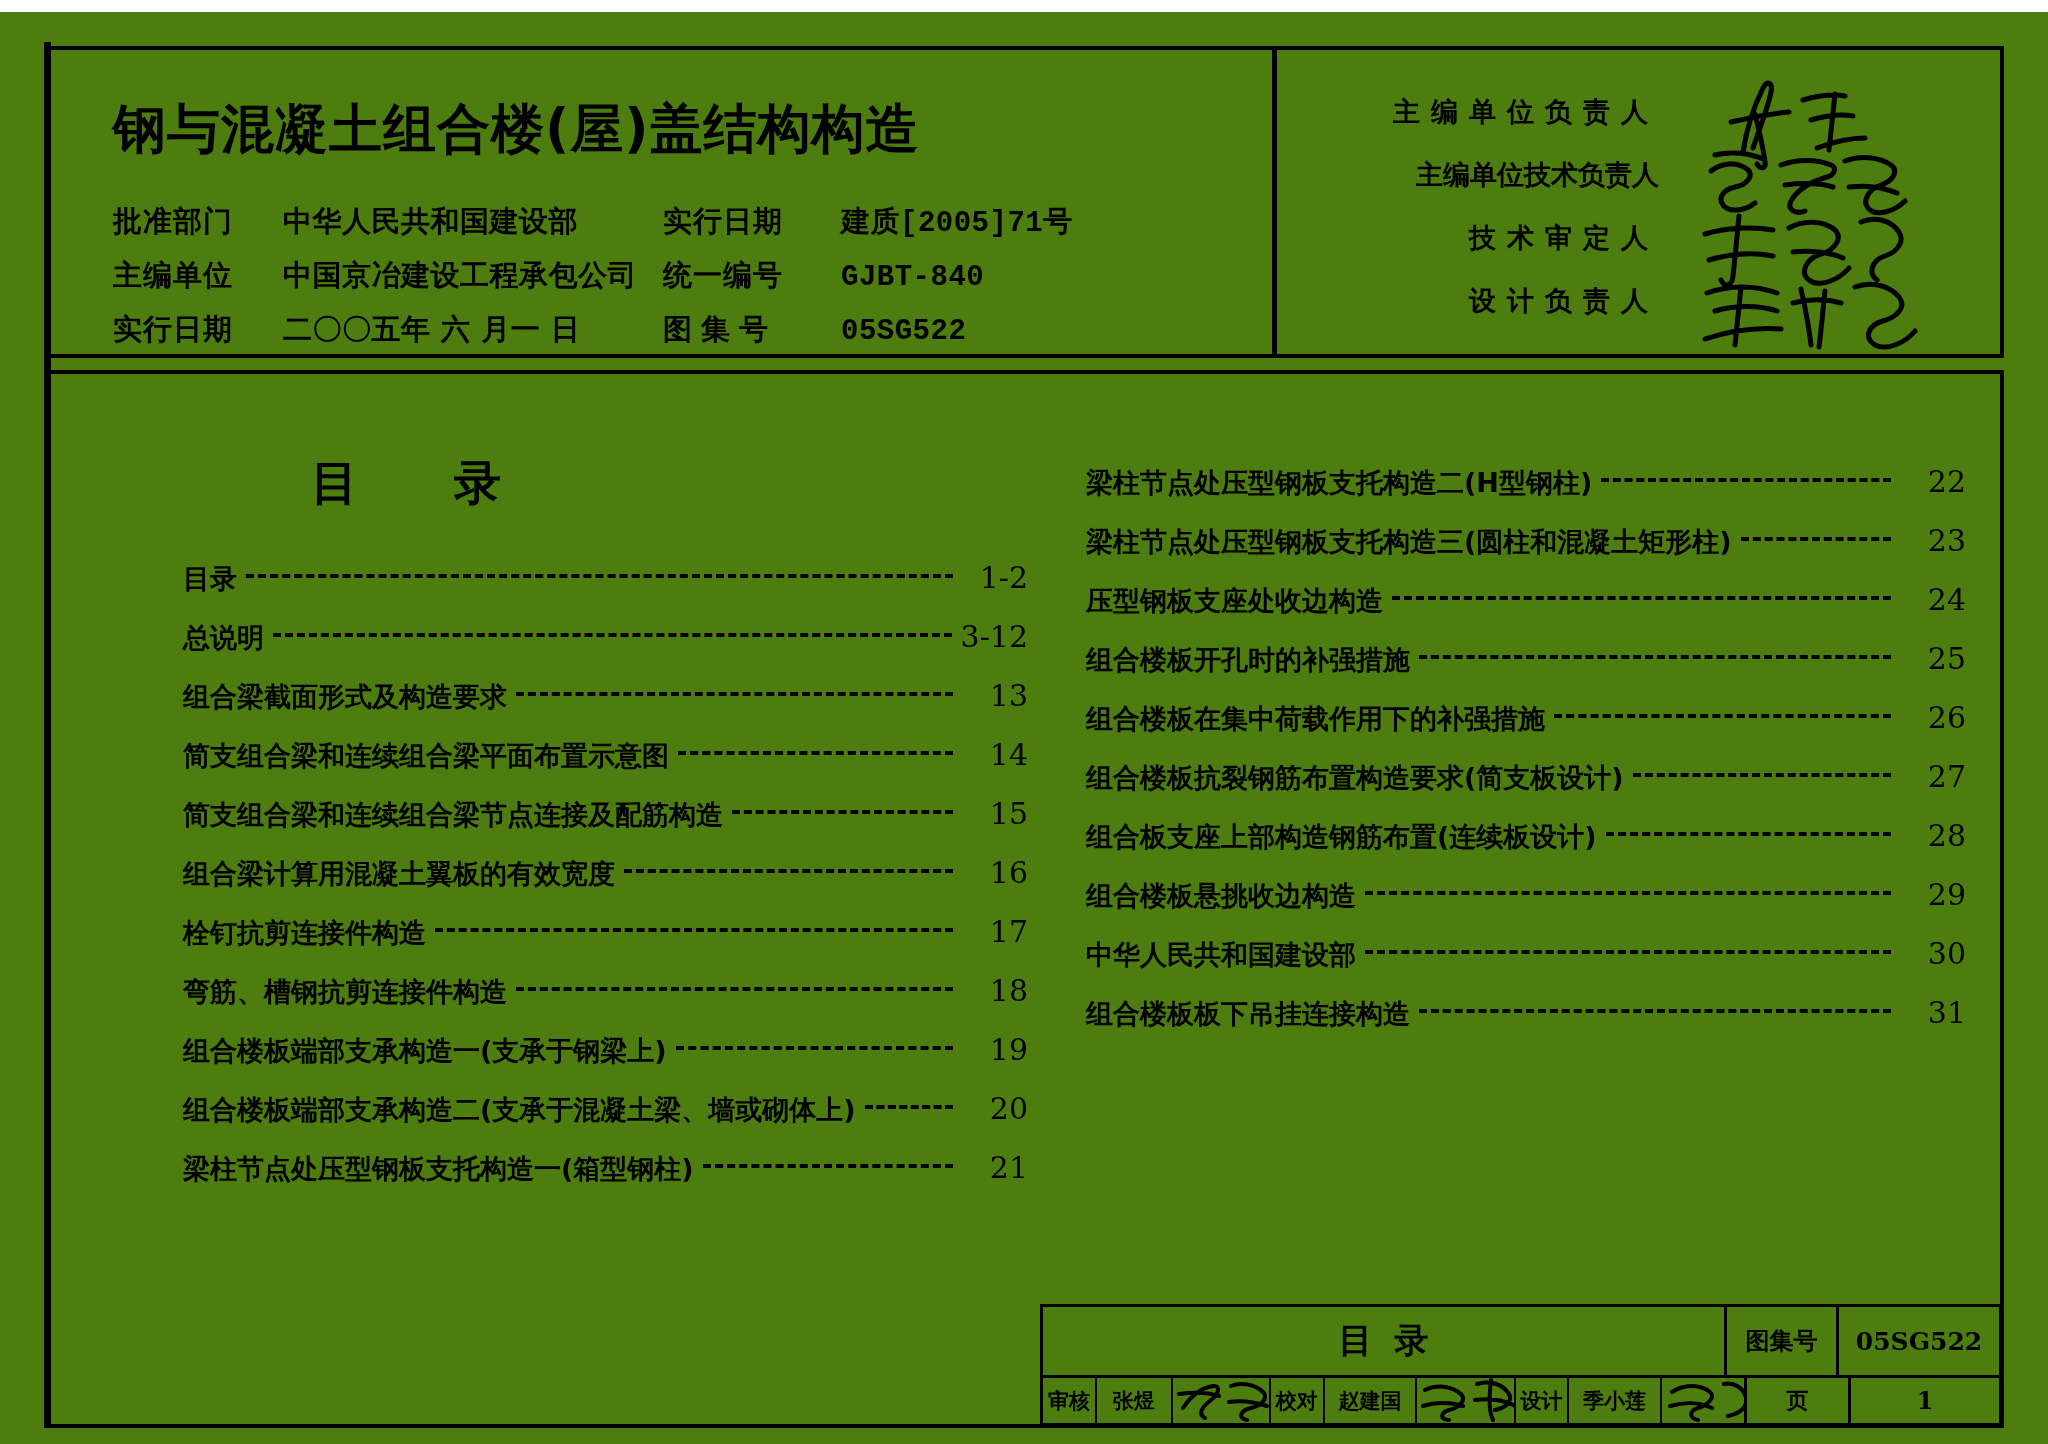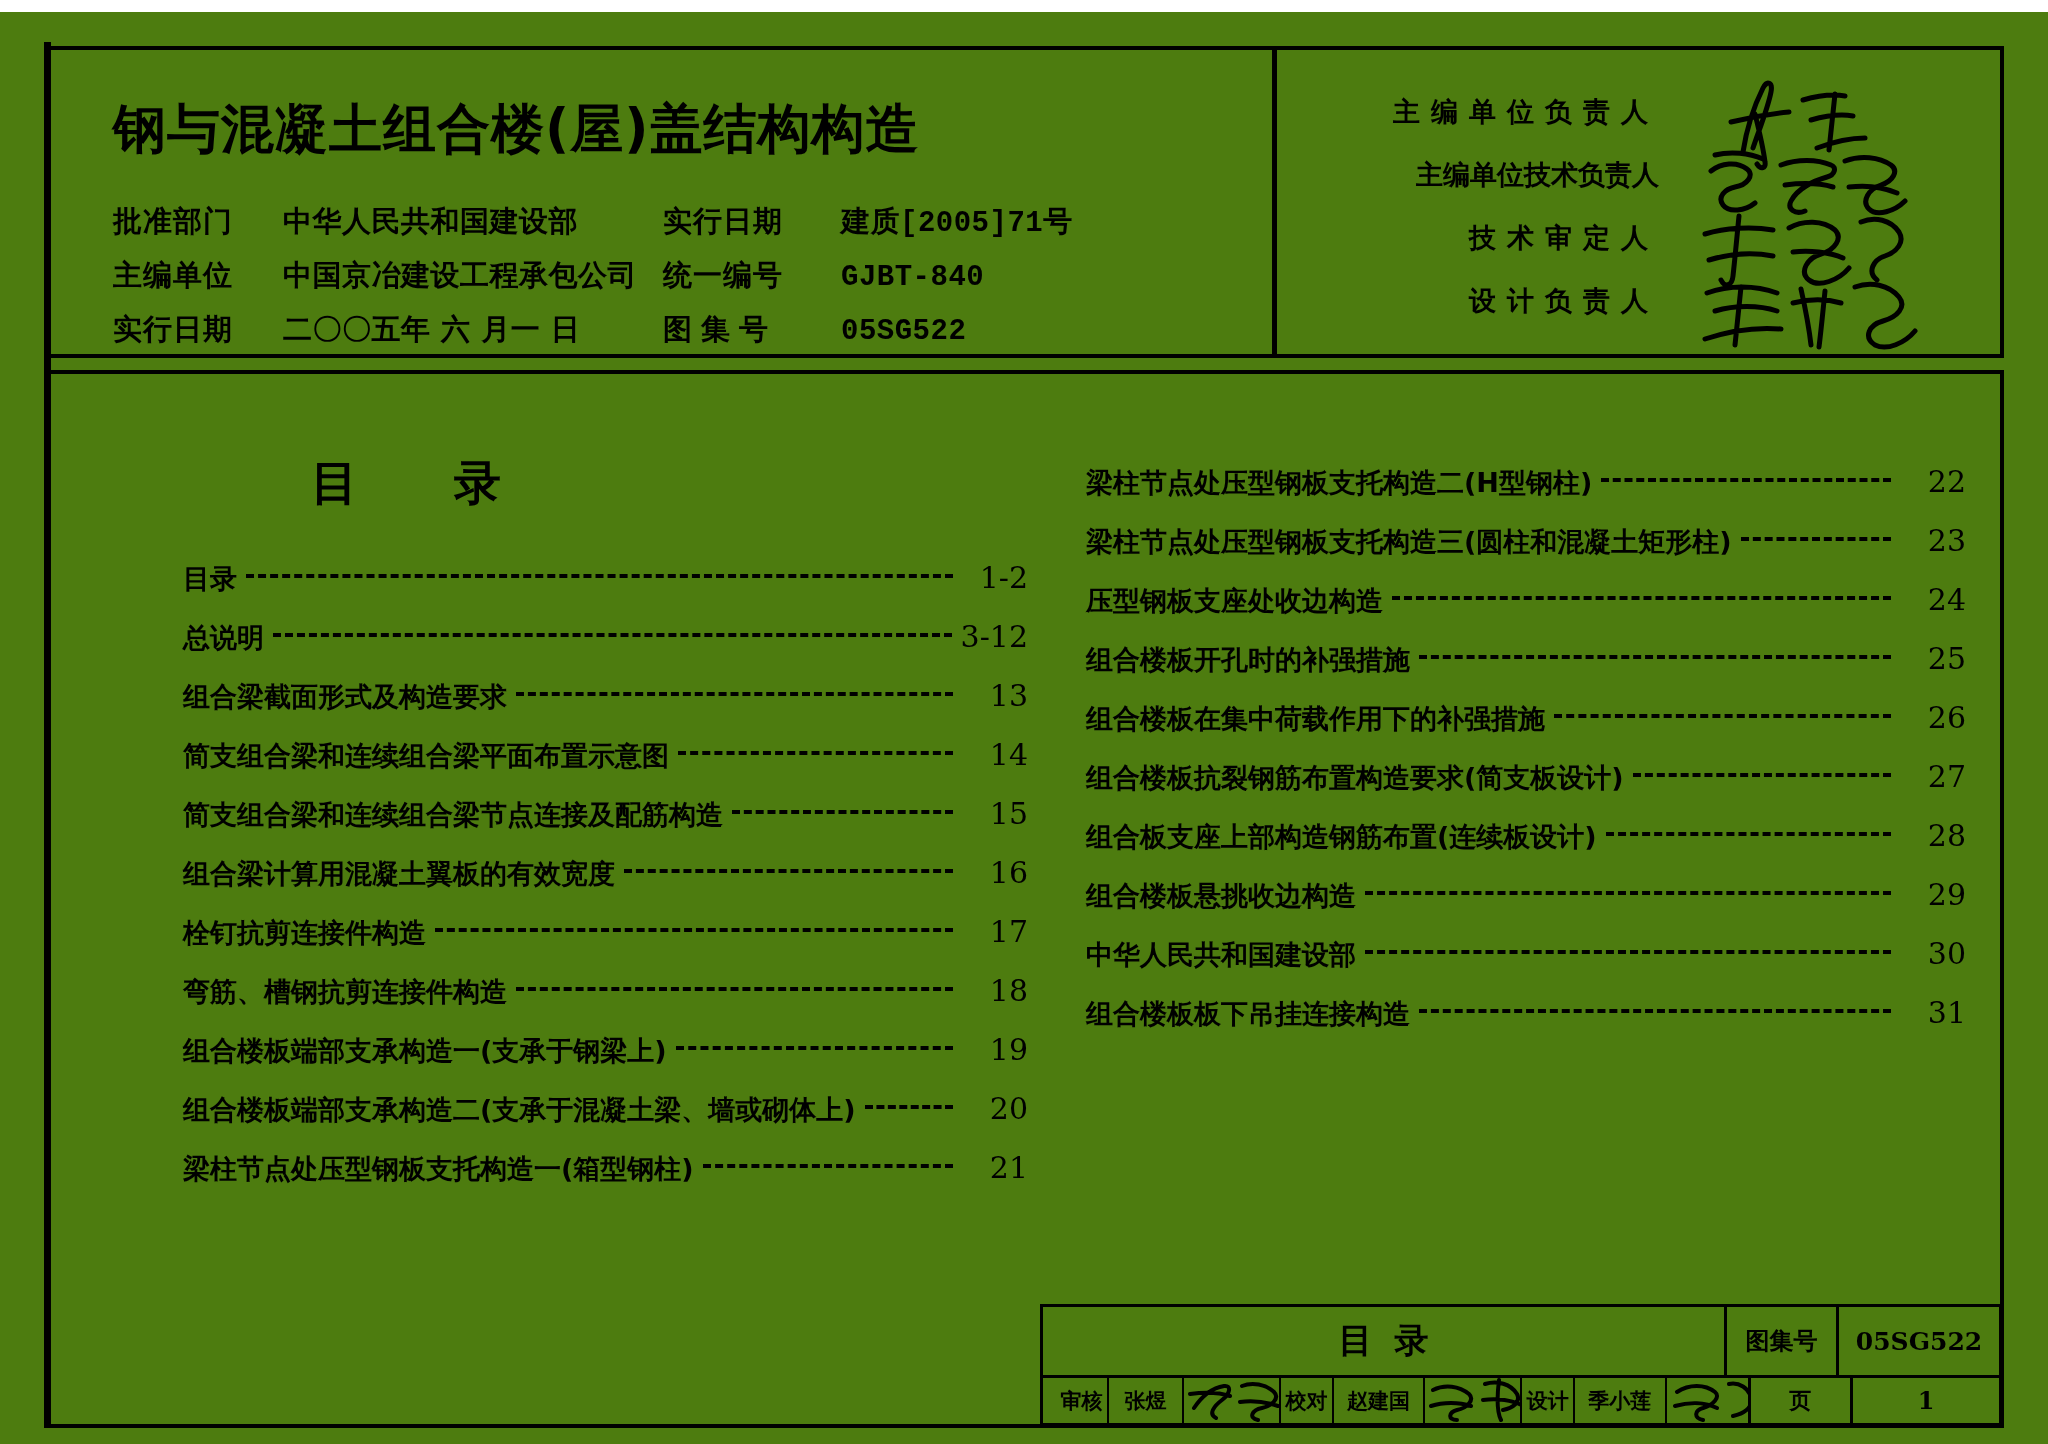--- a/index.html
+++ b/index.html
@@ -193,21 +193,20 @@
     flex-direction: column;
   }
   .tb-upper {
     display: flex;
     height: 72px;
     border-bottom: 3px solid #000;
   }
   .tb-lower {
     display: flex;
     height: 47px;
-    margin-left: 13px;
   }
   .tb-cell {
     display: flex;
     align-items: center;
     justify-content: center;
     font-weight: bold;
     box-sizing: border-box;
     position: relative;
     overflow: hidden;
   }

